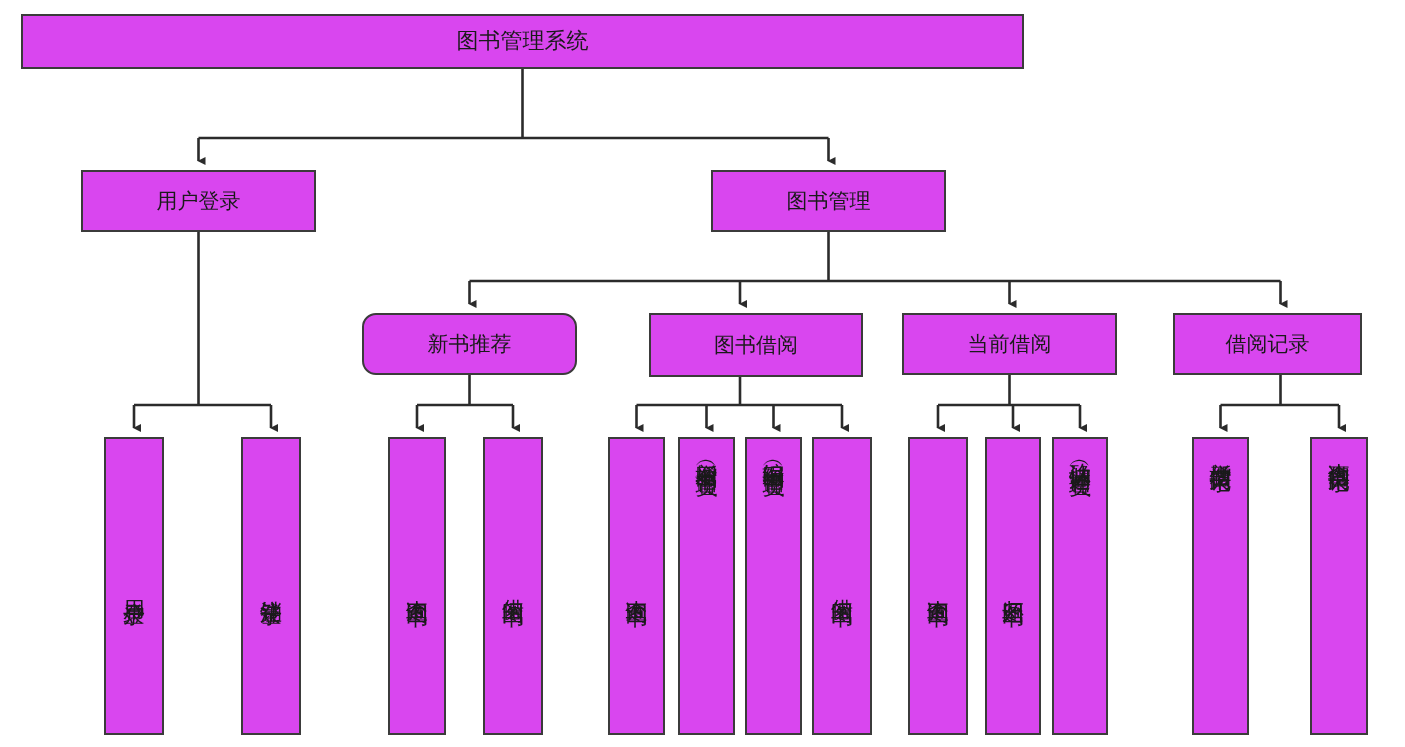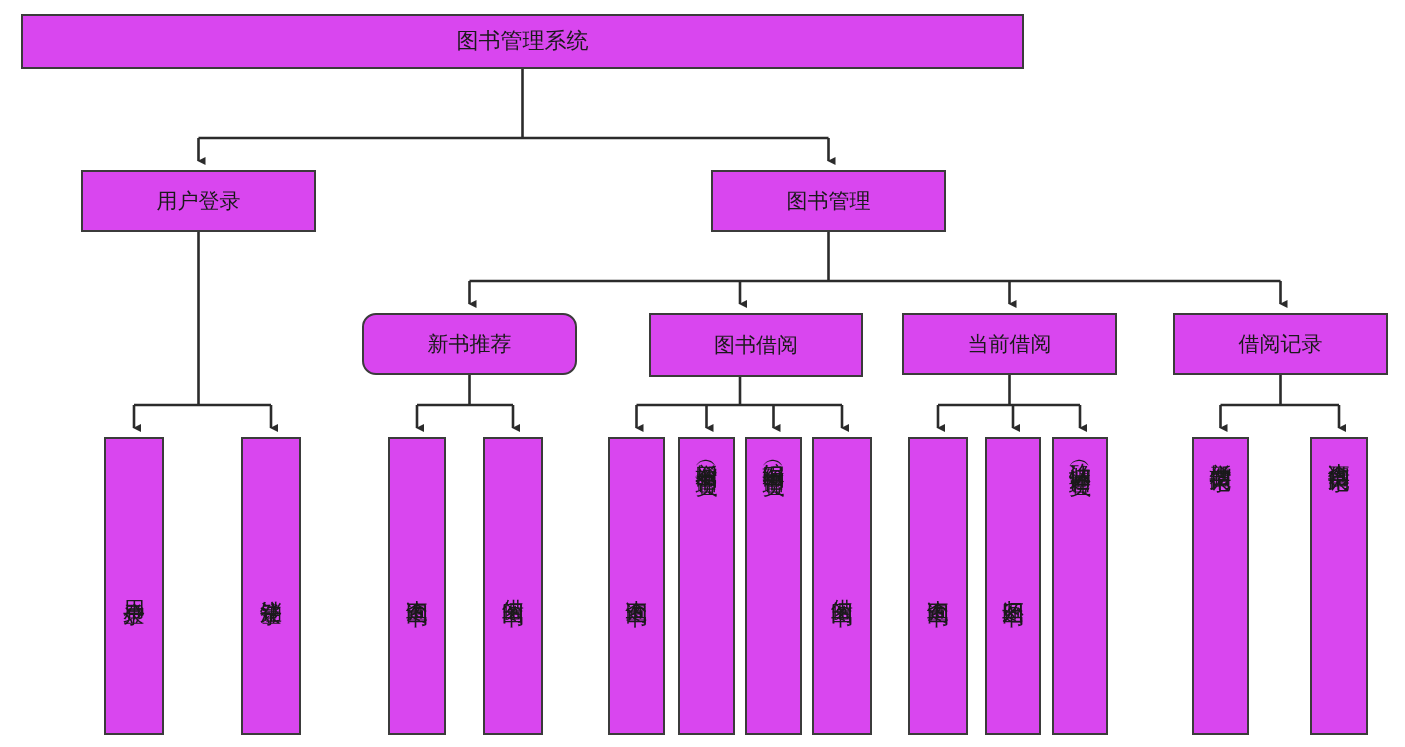--- a/index.html
+++ b/index.html
@@ -86,21 +86,21 @@
       </div>
       <div class="node h" style="left: 362px; top: 313px; width: 215px; height: 62px; border-radius: 14px;">
         <span class="lbl">新书推荐</span>
       </div>
       <div class="node h" style="left: 649px; top: 313px; width: 214px; height: 64px;">
         <span class="lbl">图书借阅</span>
       </div>
       <div class="node h" style="left: 902px; top: 313px; width: 215px; height: 62px;">
         <span class="lbl">当前借阅</span>
       </div>
-      <div class="node h" style="left: 1173px; top: 313px; width: 215px; height: 62px;">
+      <div class="node h" style="left: 1173px; top: 313px; width: 189px; height: 62px;">
         <span class="lbl">借阅记录</span>
       </div>
       <div class="node v" style="left: 104px; top: 437px; width: 60px; height: 298px;">
         <span class="lbl">用户登录</span>
       </div>
       <div class="node v" style="left: 241px; top: 437px; width: 60px; height: 298px;">
         <span class="lbl">注销登录</span>
       </div>
       <div class="node v" style="left: 388px; top: 437px; width: 58px; height: 298px;">
         <span class="lbl">查询图书</span>

